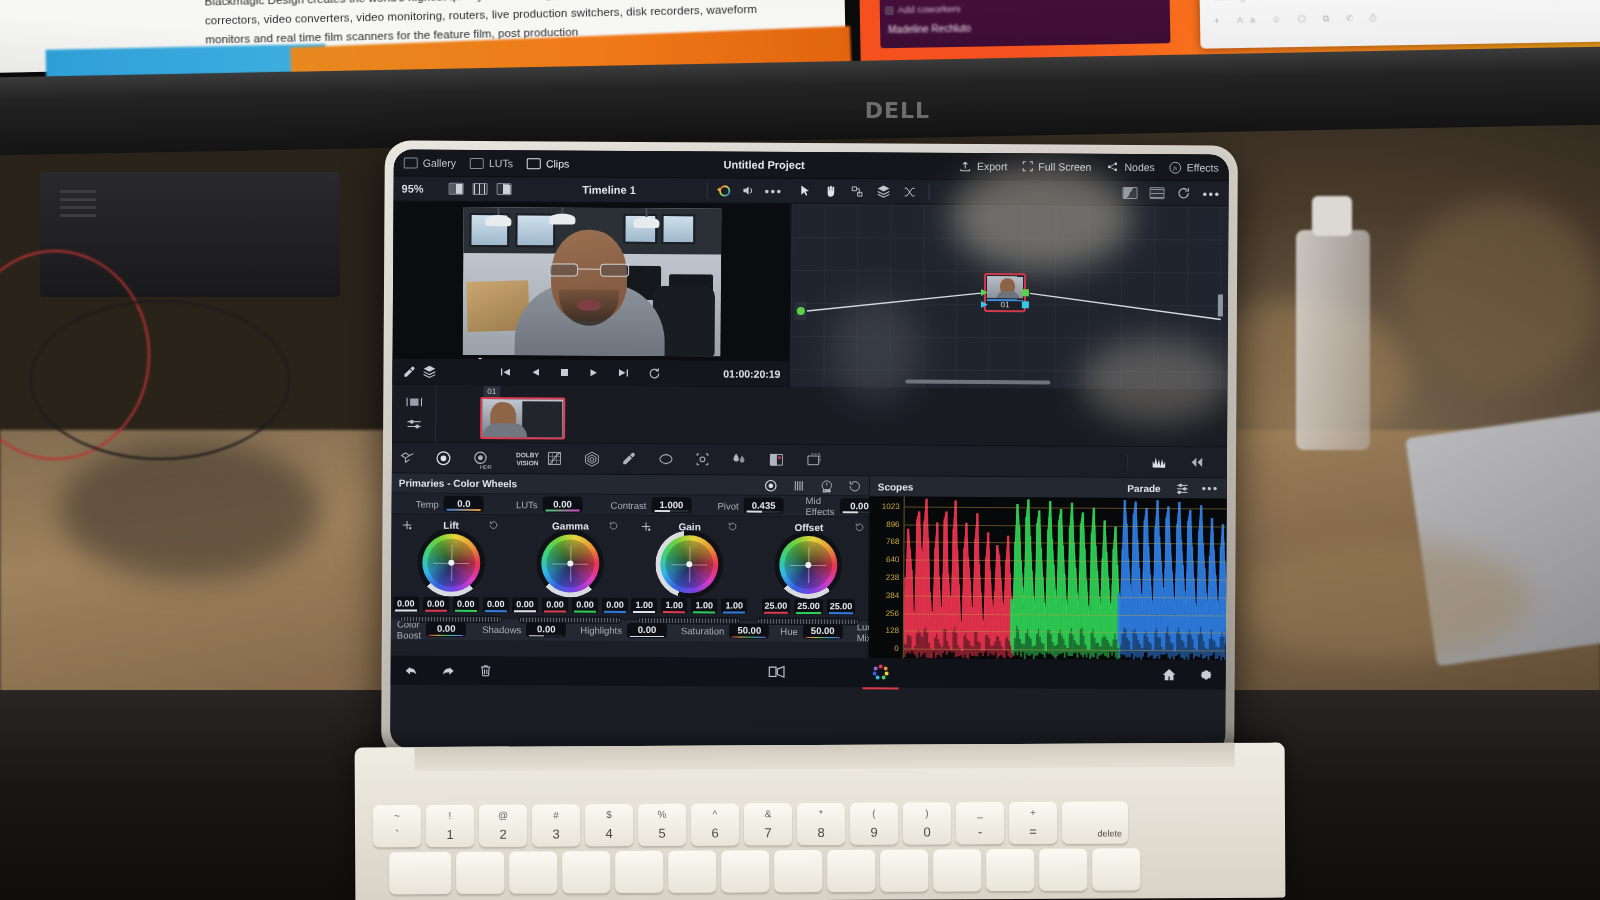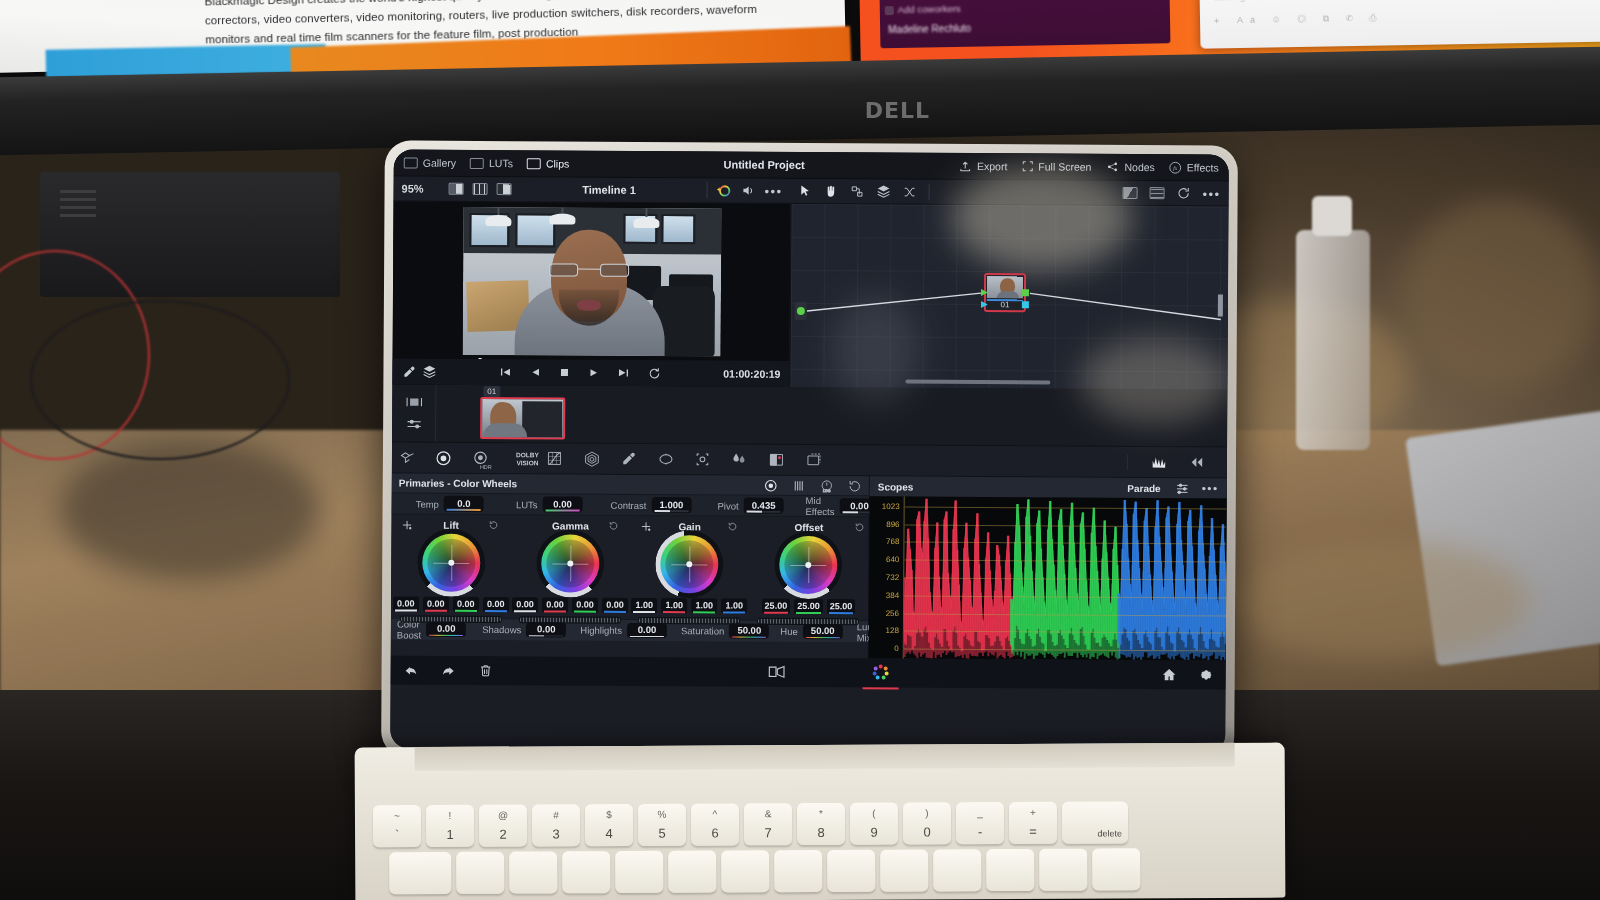--- a/index.html
+++ b/index.html
@@ -950,21 +950,21 @@
                   <circle cx="7" cy="19" r="2.2" fill="#c3c8d0"></circle>
               </svg>
               <span style="color:#c3c8d0;letter-spacing:1.5px;font-size:12px;">•••</span>
             </div>
             <div class="sc-body">
               <div class="sc-axis">
                 <div style="top:6%">1023</div>
                 <div style="top:17%">896</div>
                 <div style="top:28%">768</div>
                 <div style="top:39%">640</div>
-                <div style="top:50%">732</div>
+                <div style="top:50%">238</div>
                 <div style="top:61%">384</div>
                 <div style="top:72%">256</div>
                 <div style="top:83%">128</div>
                 <div style="top:94%">0</div>
               </div>
               <div class="sc-plot">
                 <div class="gl" style="top:6%"></div>
                   <div class="gl" style="top:17%"></div>
                 <div class="gl" style="top:28%"></div>
                   <div class="gl" style="top:39%"></div>

